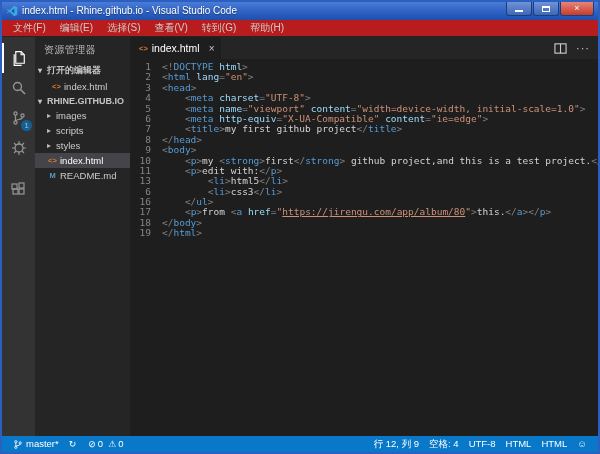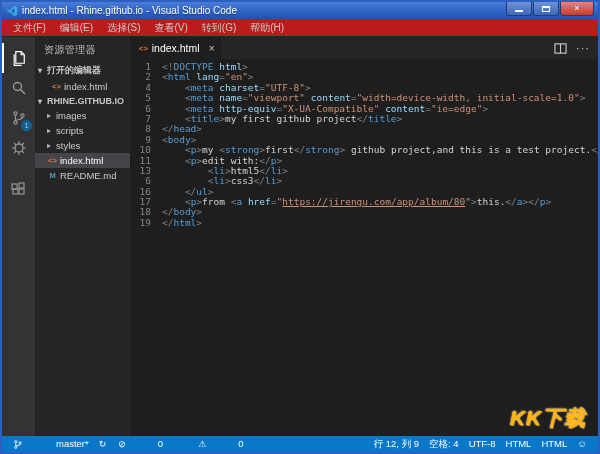--- a/index.html
+++ b/index.html
@@ -76,21 +76,21 @@
   .tk-selbg { background:#3a3d41; box-shadow:0 0 0 1px #53575c; }
   .tk-cursor { display:inline-block; width:1px; height:9px; background:#aeafad; vertical-align:middle; margin-left:1px; }
 
   
   .watermark { position:absolute; right:12px; bottom:4px; font-size:21px; font-weight:bold; font-style:italic;
                color:#ffb300; text-shadow:0 0 2px #ffffff, 1px 1px 0 #b26a00; letter-spacing:1px; pointer-events:none; }
 
   
   .statusbar { height:16px; flex:0 0 16px; background:#0a78c9; color:#ffffff; font-size:9.5px;
                display:flex; align-items:center; padding:0 6px; }
-  .st-item { display:flex; align-items:center; padding:0 5px; line-height:16px; white-space:nowrap; cursor:default;gap:30px; }
+  .st-item { display:flex; align-items:center; padding:0 5px; line-height:16px; white-space:nowrap; cursor:default; }
   .st-item svg { margin-right:3px; }
   .st-glyph { margin-right:2px; font-size:9px; }
   .st-right { margin-left:auto; display:flex; align-items:center; }
 </style>
 </head>
 <body>
 
 <div class="window">
 
   <div class="titlebar">
@@ -214,36 +214,36 @@
           <svg width="13" height="13" viewBox="0 0 14 14">
               <rect x="1" y="2" width="12" height="10" fill="none" stroke="#cccccc" stroke-width="1.2"></rect>
               <path d="M7 2v10" stroke="#cccccc" stroke-width="1.2"></path>
             </svg>
           <span class="more-dots">···</span>
         </div>
       </div>
       <div class="code" id="code">
           <div class="code-line"><span class="ln">1</span><span class="lc"><span class="tk-p">&lt;!</span><span class="tk-t">DOCTYPE</span><span class="tk-a"> html</span><span class="tk-p">&gt;</span></span></div>
           <div class="code-line"><span class="ln">2</span><span class="lc"><span class="tk-p">&lt;</span><span class="tk-t">html</span><span class="tk-a"> lang</span><span class="tk-p">=</span><span class="tk-s">"en"</span><span class="tk-p">&gt;</span></span></div>
+          <div class="code-line"><span class="ln">3</span><span class="lc"><span class="tk-p">&lt;</span><span class="tk-t">head</span><span class="tk-p">&gt;</span></span></div>
           <div class="code-line"><span class="ln">4</span><span class="lc"><span class="tk-w">    </span><span class="tk-p">&lt;</span><span class="tk-t">meta</span><span class="tk-a"> charset</span><span class="tk-p">=</span><span class="tk-s">"UTF-8"</span><span class="tk-p">&gt;</span></span></div>
           <div class="code-line"><span class="ln">5</span><span class="lc"><span class="tk-w">    </span><span class="tk-p">&lt;</span><span class="tk-t">meta</span><span class="tk-a"> name</span><span class="tk-p">=</span><span class="tk-s">"viewport"</span><span class="tk-a"> content</span><span class="tk-p">=</span><span class="tk-s">"width=device-width, initial-scale=1.0"</span><span class="tk-p">&gt;</span></span></div>
           <div class="code-line"><span class="ln">6</span><span class="lc"><span class="tk-w">    </span><span class="tk-p">&lt;</span><span class="tk-t">meta</span><span class="tk-a"> http-equiv</span><span class="tk-p">=</span><span class="tk-s">"X-UA-Compatible"</span><span class="tk-a"> content</span><span class="tk-p">=</span><span class="tk-s">"ie=edge"</span><span class="tk-p">&gt;</span></span></div>
           <div class="code-line"><span class="ln">7</span><span class="lc"><span class="tk-w">    </span><span class="tk-p">&lt;</span><span class="tk-t">title</span><span class="tk-p">&gt;</span><span class="tk-x">my first github project</span><span class="tk-p">&lt;/</span><span class="tk-t">title</span><span class="tk-p">&gt;</span></span></div>
           <div class="code-line"><span class="ln">8</span><span class="lc"><span class="tk-p">&lt;/</span><span class="tk-t">head</span><span class="tk-p">&gt;</span></span></div>
           <div class="code-line"><span class="ln">9</span><span class="lc"><span class="tk-p">&lt;</span><span class="tk-t">body</span><span class="tk-p">&gt;</span></span></div>
           <div class="code-line"><span class="ln">10</span><span class="lc"><span class="tk-w">    </span><span class="tk-p">&lt;</span><span class="tk-t">p</span><span class="tk-p">&gt;</span><span class="tk-x">my </span><span class="tk-p">&lt;</span><span class="tk-t">strong</span><span class="tk-p">&gt;</span><span class="tk-x">first</span><span class="tk-p">&lt;/</span><span class="tk-t">strong</span><span class="tk-p">&gt;</span><span class="tk-x"> github project,and this is a test project.</span><span class="tk-p">&lt;/</span></span></div>
           <div class="code-line"><span class="ln">11</span><span class="lc"><span class="tk-w">    </span><span class="tk-p">&lt;</span><span class="tk-t">p</span><span class="tk-p">&gt;</span><span class="tk-x">edit with:</span><span class="tk-p">&lt;/</span><span class="tk-t">p</span><span class="tk-p">&gt;</span></span></div>
           <div class="code-line"><span class="ln">13</span><span class="lc"><span class="tk-w">        </span><span class="tk-p">&lt;</span><span class="tk-t">li</span><span class="tk-p">&gt;</span><span class="tk-x">html5</span><span class="tk-p">&lt;/</span><span class="tk-t">li</span><span class="tk-p">&gt;</span></span></div>
           <div class="code-line"><span class="ln">6</span><span class="lc"><span class="tk-w">        </span><span class="tk-p">&lt;</span><span class="tk-t">li</span><span class="tk-p">&gt;</span><span class="tk-x">css3</span><span class="tk-p">&lt;/</span><span class="tk-t">li</span><span class="tk-p">&gt;</span></span></div>
           <div class="code-line"><span class="ln">16</span><span class="lc"><span class="tk-w">    </span><span class="tk-p">&lt;/</span><span class="tk-t">ul</span><span class="tk-p">&gt;</span></span></div>
           <div class="code-line"><span class="ln">17</span><span class="lc"><span class="tk-w">    </span><span class="tk-p">&lt;</span><span class="tk-t">p</span><span class="tk-p">&gt;</span><span class="tk-x">from </span><span class="tk-p">&lt;</span><span class="tk-t">a</span><span class="tk-a"> href</span><span class="tk-p">=</span><span class="tk-s">"</span><span class="tk-u">https://jirengu.com/app/album/80</span><span class="tk-s">"</span><span class="tk-p">&gt;</span><span class="tk-x">this.</span><span class="tk-p">&lt;/</span><span class="tk-t">a</span><span class="tk-p">&gt;</span><span class="tk-p">&lt;/</span><span class="tk-t">p</span><span class="tk-p">&gt;</span></span></div>
           <div class="code-line"><span class="ln">18</span><span class="lc"><span class="tk-p">&lt;/</span><span class="tk-t">body</span><span class="tk-p">&gt;</span></span></div>
           <div class="code-line"><span class="ln">19</span><span class="lc"><span class="tk-p">&lt;/</span><span class="tk-t">html</span><span class="tk-p">&gt;</span></span></div>
         </div>
-      <div class="watermark">KK下载</div>
     </div>
 
   </div>
 
   <div class="statusbar">
     <div class="st-item">
       <svg width="10" height="11" viewBox="0 0 16 16">
           <circle cx="4.5" cy="3.5" r="1.8" fill="none" stroke="#ffffff" stroke-width="1.4"></circle>
           <circle cx="4.5" cy="12.5" r="1.8" fill="none" stroke="#ffffff" stroke-width="1.4"></circle>
           <circle cx="11.5" cy="5.5" r="1.8" fill="none" stroke="#ffffff" stroke-width="1.4"></circle>

